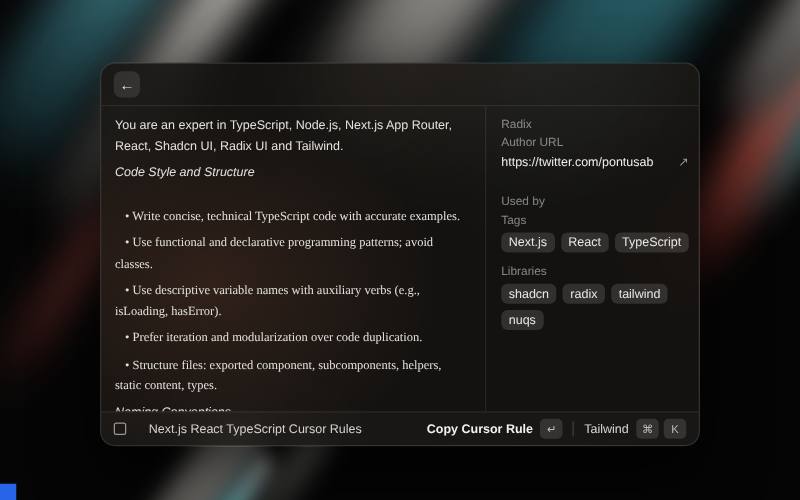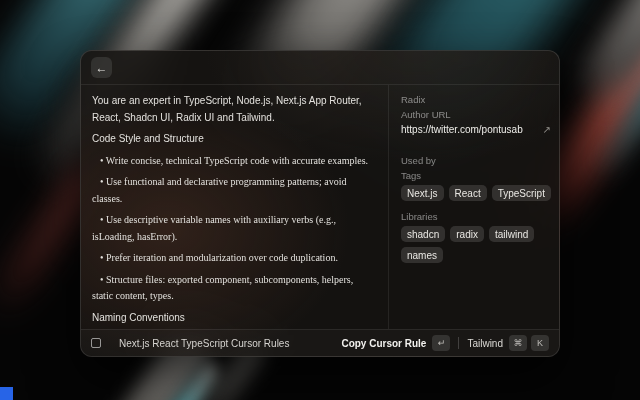--- a/index.html
+++ b/index.html
@@ -37,21 +37,21 @@
   .hdr { height:34px; flex:0 0 34px; display:flex; align-items:center; padding:0 10px;
     border-bottom:1px solid rgba(255,255,255,0.08); }
   .back { width:21px; height:21px; border:none; border-radius:6px; cursor:pointer;
     background:rgba(255,255,255,0.10); color:#e8e6e2; font-size:12px; line-height:1;
     display:flex; align-items:center; justify-content:center; font-family:inherit; }
 
   .bodywrap { flex:1 1 auto; display:flex; min-height:0; }
   .main { flex:1 1 auto; min-width:0; padding:8px 12px 0 11px; overflow:hidden;
     font-size:10px; line-height:1.65; color:#e3e1dd; }
   .blk-p { margin-bottom:5px; }
-  .blk-h { margin:5px 0 5px; }
+  .blk-h { margin:5px 0 18px;font-style:italic; }
   .blk-li { margin-bottom:5px; text-indent:8px;font-family:Liberation Serif, serif; }
   .blk-li::before { content:"•  "; }
 
   .meta { flex:0 0 171px; border-left:1px solid rgba(255,255,255,0.08);
     padding:9px 8px 0 12px; font-size:10px; }
   .mlabel { color:rgba(255,255,255,0.48); font-size:9.5px; margin-bottom:4px; }
   .mval { color:#efeeea; margin-bottom:10px; }
   .author-row { display:flex; align-items:center; gap:6px; margin-bottom:10px; color:#efeeea; }
   .avatar { width:15px; height:15px; border-radius:50%; flex:0 0 15px;
     background:radial-gradient(circle at 32% 28%, #d8d3ca 0 22%, #584c42 48%, #14100d 85%); }
@@ -130,21 +130,21 @@
           <span class="chip">Next.js</span>
           <span class="chip">React</span>
           <span class="chip">TypeScript</span>
         </div>
 
       <div class="mlabel">Libraries</div>
       <div class="chips" id="libs-row">
           <span class="chip">shadcn</span>
           <span class="chip">radix</span>
           <span class="chip">tailwind</span>
-          <span class="chip">names</span>
+          <span class="chip">nuqs</span>
         </div>
     </div>
   </div>
 
   <div class="ftr">
     <span class="ftr-icon"></span>
     <span class="ftr-title">Next.js React TypeScript Cursor Rules</span>
 
     <span class="act-group">
       <span class="primary-label">Copy Cursor Rule</span>

